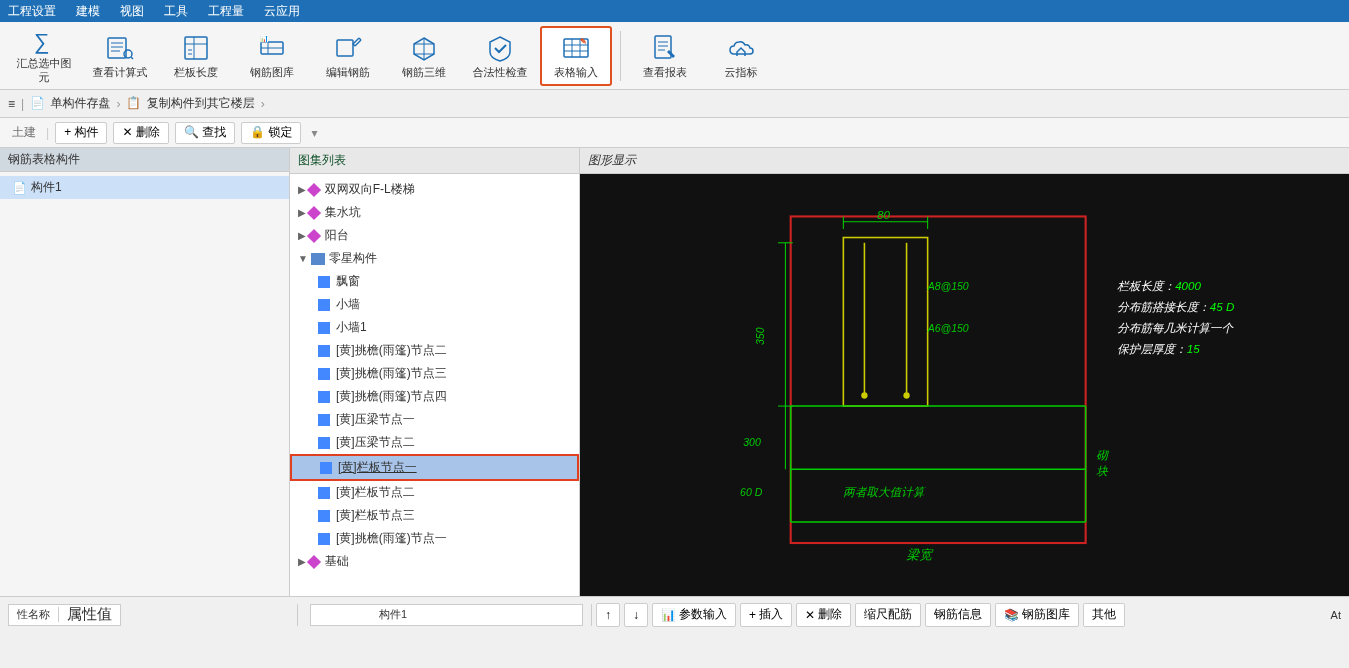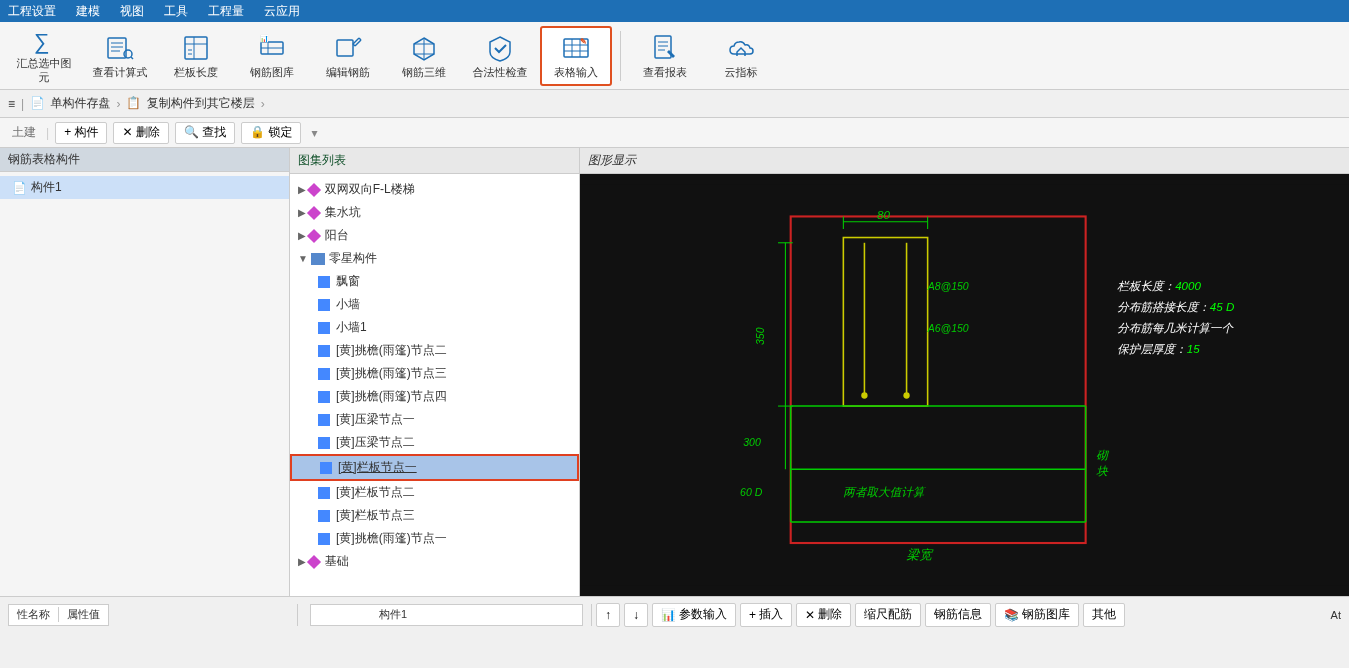--- a/index.html
+++ b/index.html
@@ -532,21 +532,21 @@
     </div>
   </div>
 
 </div>
 
 <div style="height:36px; background:#f0f0f0; border-top:1px solid #ccc; display:flex; align-items:center; padding:0 8px; gap:4px;">
 
   <div style="width:290px; display:flex; align-items:center; gap:4px; border-right:1px solid #ccc; padding-right:8px;">
     <div style="display:flex; align-items:center; border:1px solid #ccc; background:#fff; height:22px;">
       <span style="padding:0 8px; border-right:1px solid #ccc; font-size:11px; color:#333;">性名称</span>
-      <span style="padding:0 8px; font-size:11px; color:#333;">属性值</span>
+      <span style="padding:0 8px; font-size:15px; color:#333;">属性值</span>
     </div>
   </div>
 
   <div style="width:290px; display:flex; align-items:center; gap:4px; border-right:1px solid #ccc; padding:0 8px;">
 
     <div style="display:flex; align-items:center; border:1px solid #ccc; background:#fff; height:22px; width:100%;">
       <span style="padding:0 8px; border-right:1px solid #ccc; font-size:11px; color:#333; min-width:60px;"></span>
       <span style="padding:0 8px; font-size:11px; color:#333;">构件1</span>
     </div>
   </div>

